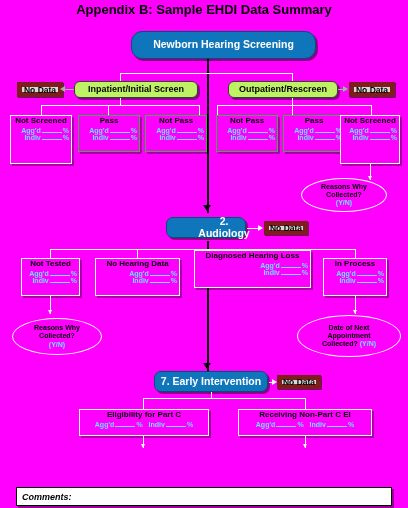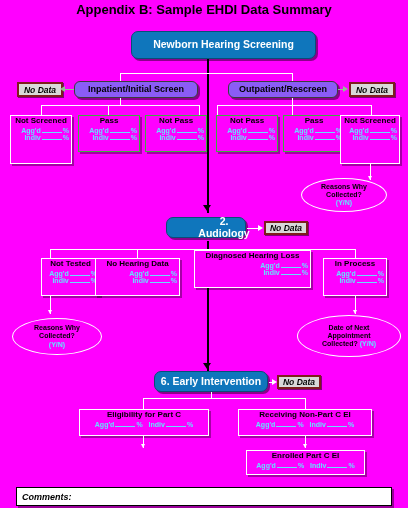--- a/index.html
+++ b/index.html
@@ -51,41 +51,40 @@
     display: flex;
     align-items: center;
     justify-content: center;
     text-align: center;
     box-shadow: 2px 2px 0 rgba(0,0,0,0.45);
     line-height: 1.1;
   }
 
   
   .gray-box {
-    background: #8b5cf6;
+    background: #bef264;
     border: 1px solid #3c3c3c;
     border-radius: 6px;
     color: #000000;
     font-size: 9px;
     font-weight: bold;
     display: flex;
     align-items: center;
     justify-content: center;
     text-align: center;
     box-shadow: 2px 2px 0 rgba(0,0,0,0.45);
     line-height: 1.1;
   }
 
   
   .nodata-box {
     background: #D9D9D9;
-    border: 2px solid #7f1d1d;
+    border: 5px solid #7f1d1d;
     color: #000000;
     font-size: 8.5px;
-    font-style: italic;
     font-weight: bold;
     display: flex;
     align-items: center;
     justify-content: center;
     text-align: center;
     box-shadow: 1px 1px 0 rgba(0,0,0,0.5);
   }
 
   
   .data-box {
@@ -219,21 +218,21 @@
     border-right: 5px solid #90C090;
   }
 </style>
 </head>
 <body>
 
 <div id="stage">
 
   <div class="title">Appendix B: Sample EHDI Data Summary</div>
 
-  <div class="node blue-box" style="left:131px; top:31px; width:185px; height:28px;">
+  <div class="node blue-box" style="left:131px; top:31px; width:185px; height:28px;border-radius:11px;">
     <span>Newborn Hearing Screening</span>
   </div>
 
   <div class="conn spine" style="left:207px; top:59px; height:154px;"></div>
   <div class="arrow-down" style="left:203px; top:205px;"></div>
 
   <div class="conn spine" style="left:207px; top:241px; height:130px;"></div>
   <div class="arrow-down" style="left:203px; top:363px;"></div>
 
   <div class="conn h" style="left:120px; top:73px; width:173px;"></div>
@@ -335,21 +334,21 @@
   </div>
   <div class="conn h" style="left:247px; top:228px; width:14px;"></div>
   <div class="arrow-right" style="left:258px; top:225px;"></div>
 
   <div class="conn h" style="left:50px; top:249px; width:305px;"></div>
   <div class="conn v" style="left:50px; top:249px; height:9px;"></div>
   <div class="conn v" style="left:137px; top:249px; height:9px;"></div>
   <div class="conn v" style="left:251px; top:249px; height:9px;"></div>
   <div class="conn v" style="left:355px; top:249px; height:9px;"></div>
 
-  <div class="node data-box" style="left:21px; top:258px; width:59px; height:38px;margin-left:20px;">
+  <div class="node data-box" style="left:21px; top:258px; width:59px; height:38px;">
     <div class="db-title">Not Tested</div>
     <div class="db-metrics">
       <div class="metric"><span>Agg'd</span><span class="blank"></span><span>%</span></div>
       <div class="metric"><span>Indiv</span><span class="blank"></span><span>%</span></div>
     </div>
   </div>
 
   <div class="node data-box" style="left:95px; top:258px; width:85px; height:38px;">
     <div class="db-title">No Hearing Data</div>
     <div class="db-metrics">
@@ -389,21 +388,21 @@
   <div class="oval" style="left:297px; top:315px; width:104px; height:42px;">
     <div class="ov-text">Date of Next</div>
     <div class="ov-text">Appointment</div>
     <div class="ov-text">
       <span>Collected?</span>
       <span class="ov-yn" style="display:inline;">(Y/N)</span>
     </div>
   </div>
 
   <div class="node blue-box" style="left:154px; top:371px; width:114px; height:21px;">
-    <span>6. Early Intervention</span>
+    <span>7. Early Intervention</span>
   </div>
   <div class="node nodata-box" style="left:277px; top:375px; width:44px; height:14px;">
     <span>No Data</span>
   </div>
   <div class="conn h" style="left:269px; top:382px; width:6px;"></div>
   <div class="arrow-right" style="left:272px; top:379px;"></div>
 
   <div class="conn v" style="left:211px; top:392px; height:6px;"></div>
   <div class="conn h" style="left:143px; top:398px; width:163px;"></div>
   <div class="conn v" style="left:143px; top:398px; height:11px;"></div>
@@ -424,25 +423,18 @@
       <div class="metric"><span>Indiv</span><span class="blank"></span><span>%</span></div>
     </div>
   </div>
 
   <div class="conn v" style="left:143px; top:436px; height:12px;"></div>
   <div class="arrow-down small" style="left:141px; top:444px;"></div>
   <div class="conn v" style="left:305px; top:436px; height:12px;"></div>
   <div class="arrow-down small" style="left:303px; top:444px;"></div>
 
 
-  <div class="node data-box wide" style="left:246px; top:450px; width:119px; height:25px;">
-    <div class="db-title">Enrolled Part C EI</div>
-    <div class="db-metrics">
-      <div class="metric"><span>Agg'd</span><span class="blank"></span><span>%</span></div>
-      <div class="metric"><span>Indiv</span><span class="blank"></span><span>%</span></div>
-    </div>
-  </div>
 
   <div class="comments">
     <span>Comments:</span>
   </div>
 
 </div>
 
 </body></html>

